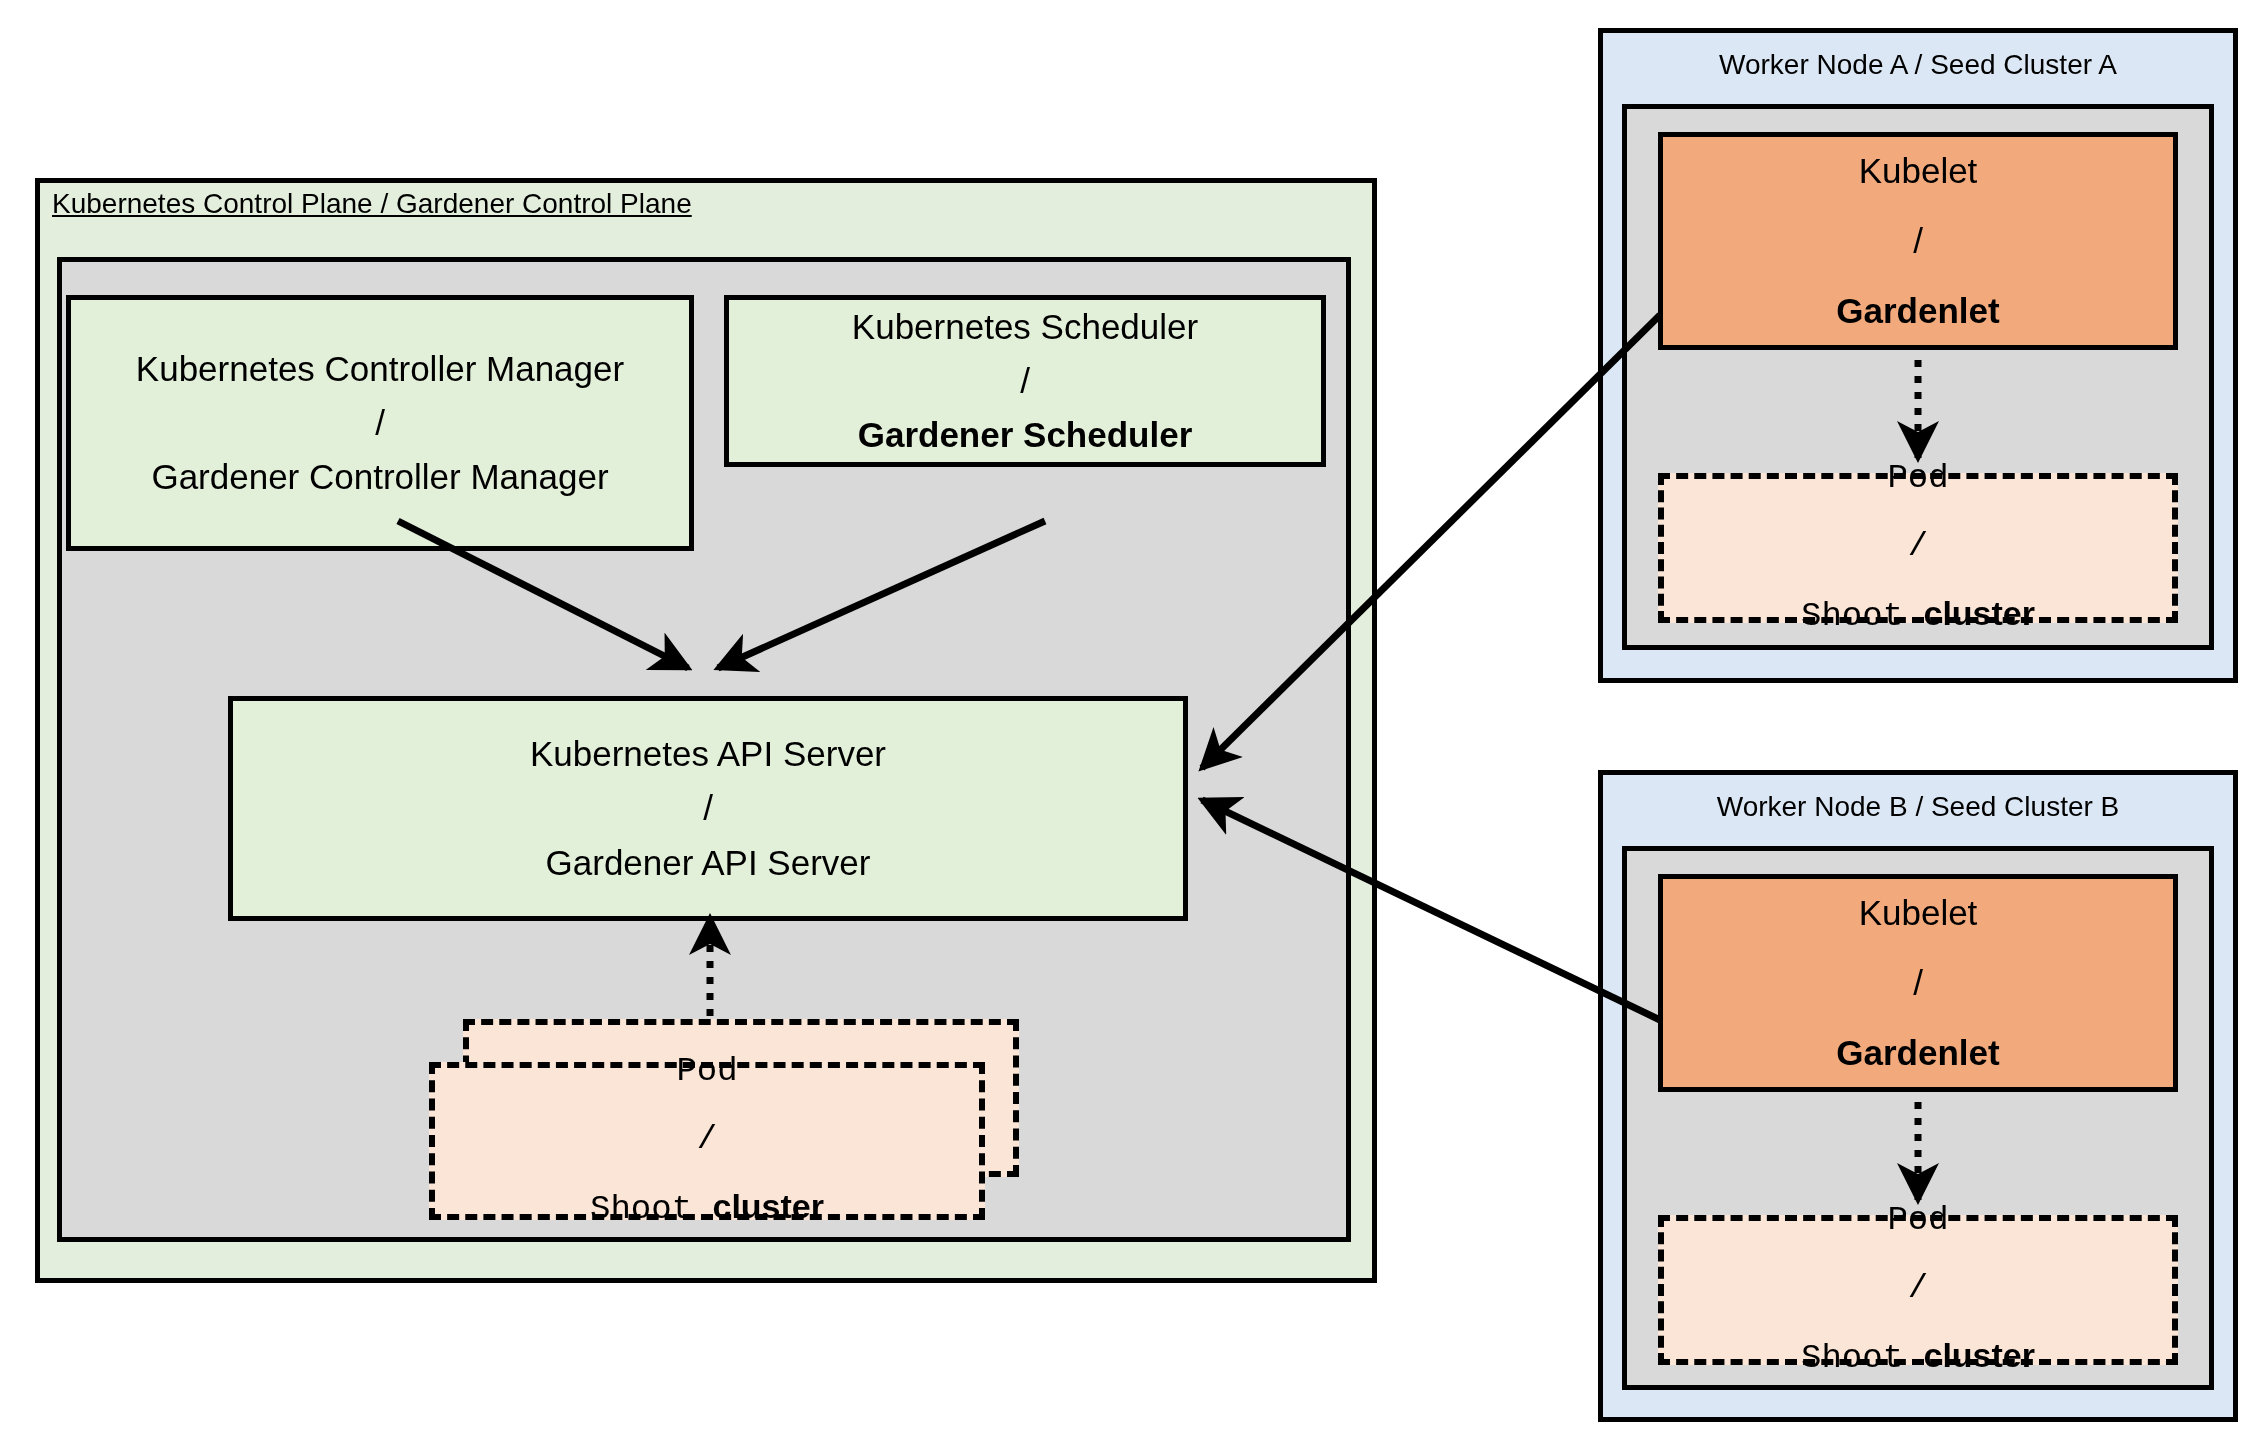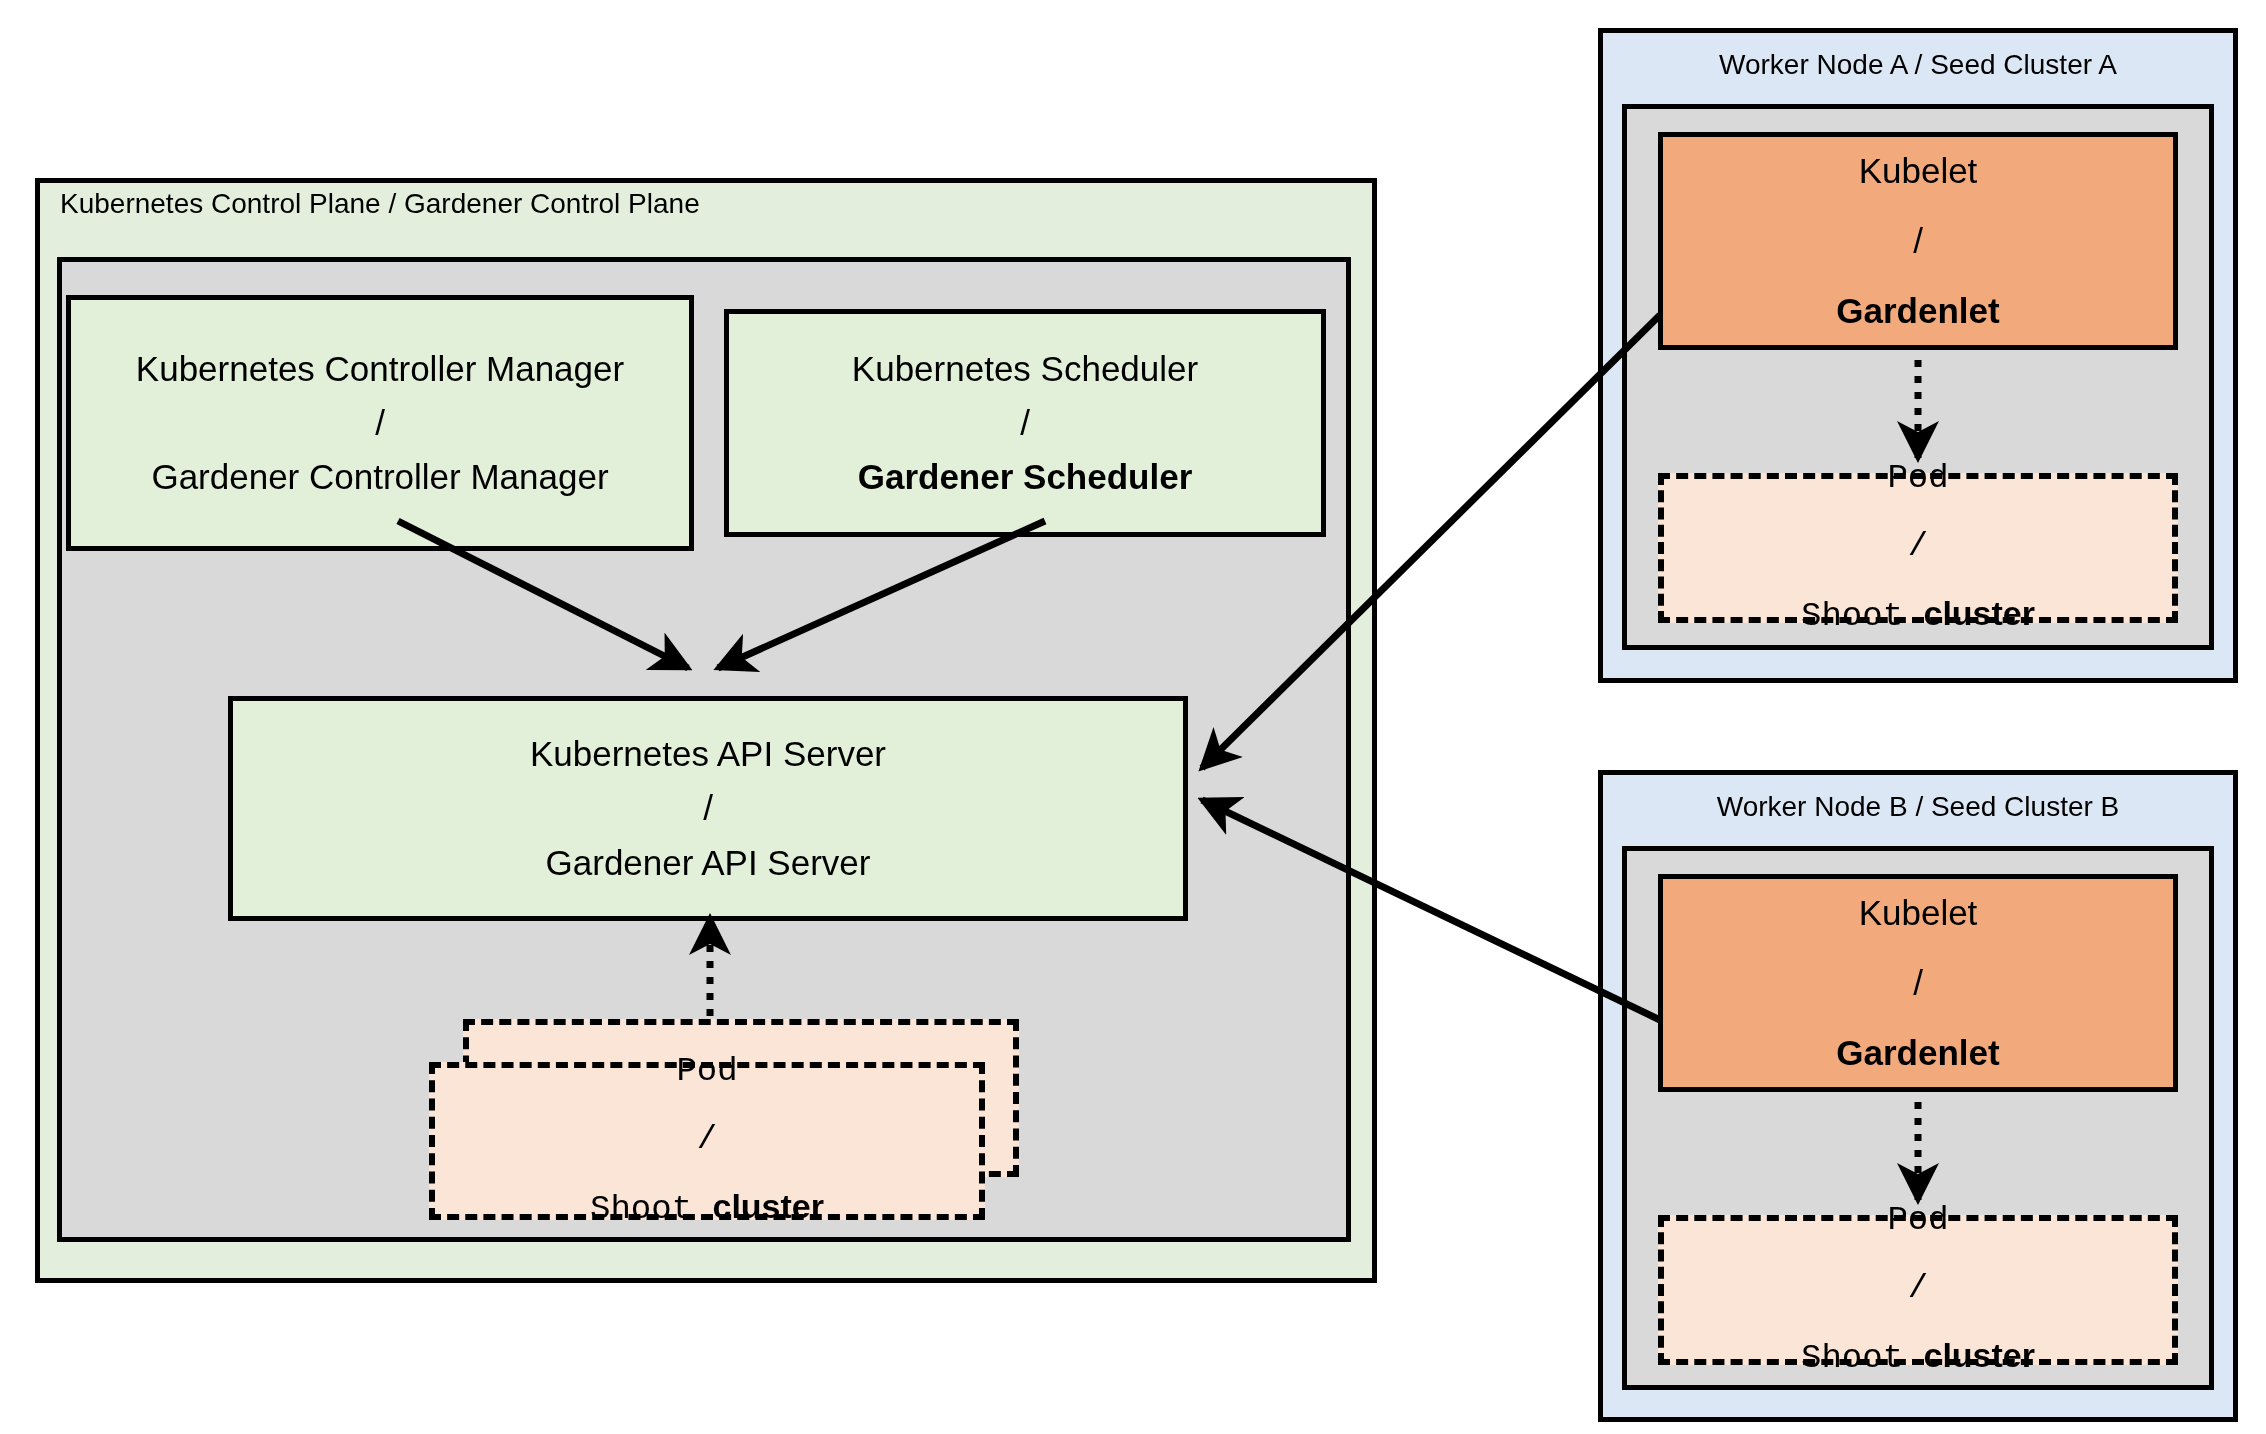--- a/index.html
+++ b/index.html
@@ -29,31 +29,31 @@
   .arrows{position:absolute;left:0;top:0;z-index:6;pointer-events:none;}
   .wtitle{position:absolute;left:0;right:0;top:16px;text-align:center;}
 </style>
 </head>
 <body>
 
 <div class="canvas">
 
   <div class="abs solidbox cp-bg" style="left:35px;top:178px;width:1342px;height:1105px;"></div>
 
-  <div class="abs title" style="left:60px;top:188px;">Kubernetes Control Plane / Gardener Control Plane</div>
+  <div class="abs title" style="left:52px;top:188px;text-decoration:underline;">Kubernetes Control Plane / Gardener Control Plane</div>
 
   <div class="abs solidbox gray-bg" style="left:57px;top:257px;width:1294px;height:985px;"></div>
 
   <div class="abs solidbox green-bg center" style="left:66px;top:295px;width:628px;height:256px;">
     <div class="label">Kubernetes Controller Manager</div>
     <div class="label">/</div>
     <div class="label">Gardener Controller Manager</div>
   </div>
 
-  <div class="abs solidbox green-bg center" style="left:724px;top:295px;width:602px;height:228px;margin-top:14px;">
+  <div class="abs solidbox green-bg center" style="left:724px;top:295px;width:602px;height:172px;">
     <div class="label">Kubernetes Scheduler</div>
     <div class="label">/</div>
     <div class="label b">Gardener Scheduler</div>
   </div>
 
   <div class="abs solidbox green-bg center" style="left:228px;top:696px;width:960px;height:225px;">
     <div class="label">Kubernetes API Server</div>
     <div class="label">/</div>
     <div class="label">Gardener API Server</div>
   </div>

